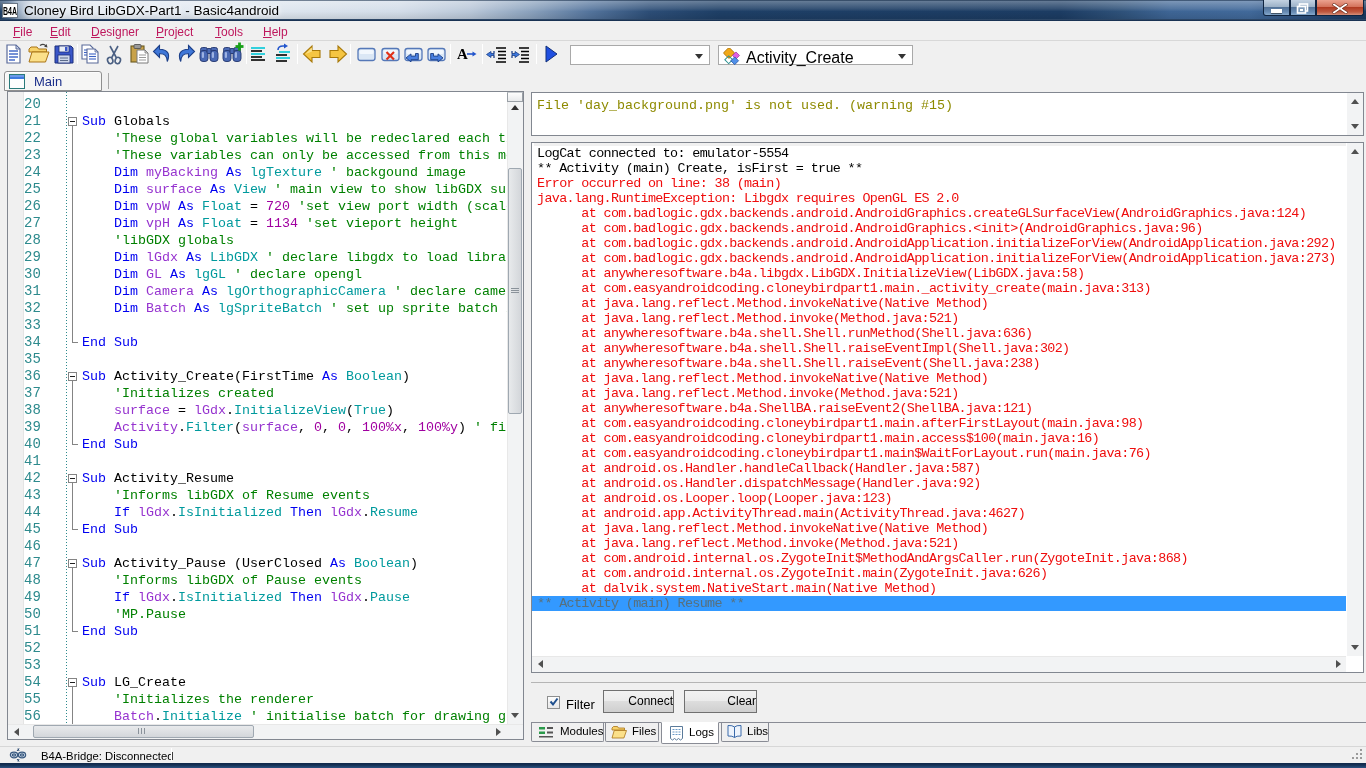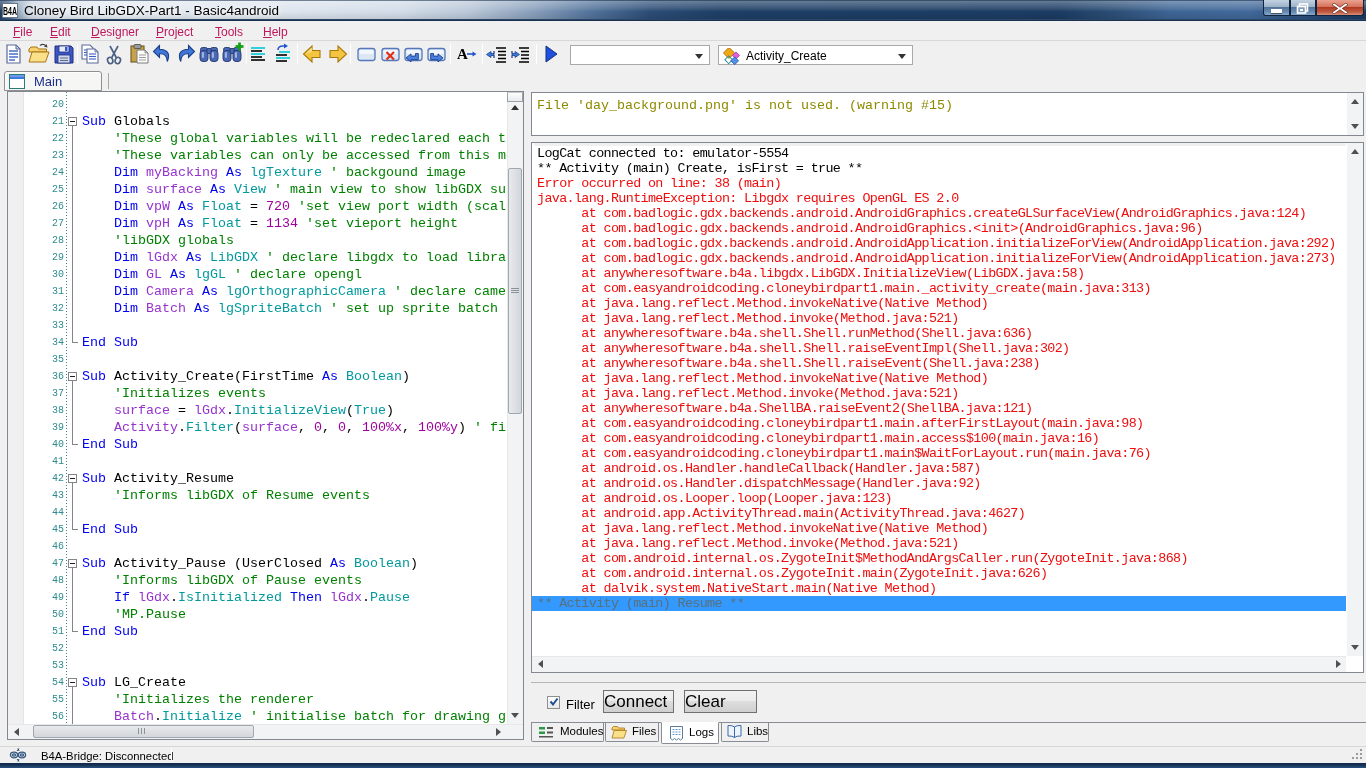--- a/index.html
+++ b/index.html
@@ -16,38 +16,38 @@
 
 .menuitem{top:25px;font-size:12px;color:#be185d}
 
 .tsep{top:44px;width:1px;height:20px;background:#c8c8c8;border-right:1px solid #fff}
 .combo{top:45px;height:20px;background:#fff;border:1px solid #a9a9a9}
 .carrow{position:absolute;right:6px;top:8px;width:0;height:0;border-left:4px solid transparent;border-right:4px solid transparent;border-top:5px solid #333}
 
 #maintab{left:4px;top:71px;width:98px;height:20px;background:#f6f6f5;border:1px solid #8f8f8f;border-radius:3px 3px 0 0;box-shadow:inset 1px 1px 0 #fdfdfd}
 
 #edbox{left:7px;top:91px;width:517px;height:649px;background:#fff;border:1px solid #828790}
-.lnum{position:absolute;width:40px;text-align:right;font-size:10px;line-height:17px;color:#2d8a8d;font-family:"Liberation Mono",monospace}
+.lnum{position:absolute;width:40px;text-align:left;font-size:14px;line-height:17px;color:#2d8a8d;font-family:"Liberation Mono",monospace}
 .cline{position:absolute;left:74px;font-size:13.33px;line-height:17px;white-space:pre;font-family:"Liberation Mono",monospace}
 .k{color:#0000f0}
 .t{color:#009a9d}
 .v{color:#9633cf}
 .n{color:#a000a0}
 .c{color:#008000}
 
 .sb{background:#f2f3f4}
 .sbthumb{position:absolute;background:linear-gradient(90deg,#e8eaec,#d3d6da);border:1px solid #9fa8b1;border-radius:2px}
 .sbthumbh{position:absolute;background:linear-gradient(180deg,#e8eaec,#d3d6da);border:1px solid #9fa8b1;border-radius:2px}
 
 #warnbox{left:531px;top:92px;width:833px;height:44px;background:#fff;border:1px solid #828790}
 #logbox{left:531px;top:142px;width:833px;height:531px;background:#fff;border:1px solid #828790}
 .logline{position:absolute;left:5px;font-size:13.4px;letter-spacing:-0.64px;line-height:15px;white-space:pre;font-family:"Liberation Mono",monospace}
 .red{color:#ef0d0d}
 
-.btn{position:absolute;height:23px;border:1px solid #707070;border-radius:0;background:linear-gradient(180deg,#f2f2f2 0%,#ebebeb 49%,#dddddd 50%,#cfcfcf 100%);font-size:17px;text-align:left;line-height:21px;color:#000}
+.btn{position:absolute;height:23px;border:1px solid #707070;border-radius:0;background:linear-gradient(180deg,#f2f2f2 0%,#ebebeb 49%,#dddddd 50%,#cfcfcf 100%);font-size:12px;text-align:right;line-height:21px;color:#000}
 
 .btab{position:absolute;top:723px;height:19px;background:#f0f0f0;border:1px solid #898c95;border-top:none;border-radius:0 0 2px 2px;font-size:11.5px;color:#000}
 #tabline{left:531px;top:722px;width:835px;height:1px;background:#898c95}
 
 #status{left:0;top:746px;width:1366px;height:17px;background:#f0f0f0;border-top:1px solid #d7d7d7}
 #botborder{left:0;top:763px;width:1366px;height:5px;background:linear-gradient(180deg,#10294a 0,#142f54 2px,#1c3c63 3px,#2c5180 5px)}
 </style></head>
 <body>
 <div class="abs" id="title" style="background:linear-gradient(90deg,#1d3d63 0px,#3d5d85 8px,#93a8c0 18px,#ccd6e3 32px,#dfe6ef 60px,#e3eaf2 120px,#dde5ee 280px,#d2dce8 400px,#b9c7d8 470px,#8ba2bd 530px,#54749c 590px,#2c4d76 650px,#1e3f66 720px,#1c3c63 1060px,#2e5179 1120px,#3e6595 1170px,#41699a 1250px,#2e5280 1300px,#20416a 1340px,#1b3a60 1366px)"></div>
 <div class="abs" id="title2"></div>
@@ -254,21 +254,21 @@
     <div class="carrow"></div>
   </div>
 <div class="abs combo" style="left:718px;width:195px">
     <div class="carrow"></div>
 <svg class="abs" style="left:4px;top:2px" width="18" height="17" viewBox="0 0 18 17">
 <rect x="2" y="1" width="8" height="8" rx="1" transform="rotate(45 6 5)" fill="#f0a818" stroke="#a87008" stroke-width=".8"></rect>
 <rect x="10.5" y="5" width="5" height="5" transform="rotate(45 13 7.5)" fill="#e060e0" stroke="#a030a0" stroke-width=".7"></rect>
 <rect x="3" y="9" width="5.5" height="5.5" transform="rotate(45 5.7 11.7)" fill="none" stroke="#2a9090" stroke-width="1"></rect>
 <rect x="9" y="10" width="5.5" height="5.5" transform="rotate(45 11.7 12.7)" fill="#5090e8" stroke="#2050a0" stroke-width=".7"></rect>
 </svg>
-<div class="abs" style="left:27px;top:3px;font-size:12px">Activity_Create</div>
+<div class="abs" style="left:27px;top:3px;font-size:16px">Activity_Create</div>
   </div>
 <div class="abs" id="maintab">
 <svg class="abs" style="left:4px;top:2px" width="16" height="15" viewBox="0 0 16 15">
 <rect x="0.5" y="0.5" width="15" height="14" fill="#fdfdfd" stroke="#2a7a7a" stroke-width="1"></rect>
 <rect x="1" y="1" width="14" height="4" fill="#3f7ae0"></rect>
 <line x1="1" y1="2" x2="15" y2="2" stroke="#9ab8f0" stroke-width="1"></line>
 </svg>
 <div class="abs" style="left:29px;top:2px;font-size:13px;color:#1b2f8a">Main</div>
   </div>
 <div class="abs" style="left:108px;top:73px;width:1px;height:16px;background:#a8a8a8"></div>
@@ -320,26 +320,27 @@
 <div class="cline" style="top:89px">    <span class="k">Dim</span> <span class="v">surface</span> <span class="k">As</span> <span class="t">View</span> <span class="c">' main view to show libGDX surface</span></div>
 <div class="cline" style="top:106px">    <span class="k">Dim</span> <span class="v">vpW</span> <span class="k">As</span> <span class="t">Float</span> = <span class="n">720</span> <span class="c">'set view port width (scaled)</span></div>
 <div class="cline" style="top:123px">    <span class="k">Dim</span> <span class="v">vpH</span> <span class="k">As</span> <span class="t">Float</span> = <span class="n">1134</span> <span class="c">'set vieport height</span></div>
 <div class="cline" style="top:140px">    <span class="c">'libGDX globals</span></div>
 <div class="cline" style="top:157px">    <span class="k">Dim</span> <span class="v">lGdx</span> <span class="k">As</span> <span class="t">LibGDX</span> <span class="c">' declare libgdx to load library</span></div>
 <div class="cline" style="top:174px">    <span class="k">Dim</span> <span class="v">GL</span> <span class="k">As</span> <span class="t">lgGL</span> <span class="c">' declare opengl</span></div>
 <div class="cline" style="top:191px">    <span class="k">Dim</span> <span class="v">Camera</span> <span class="k">As</span> <span class="t">lgOrthographicCamera</span> <span class="c">' declare camera</span></div>
 <div class="cline" style="top:208px">    <span class="k">Dim</span> <span class="v">Batch</span> <span class="k">As</span> <span class="t">lgSpriteBatch</span> <span class="c">' set up sprite batch in GL</span></div>
 <div class="cline" style="top:242px"><span class="k">End Sub</span></div>
 <div class="cline" style="top:276px"><span class="k">Sub</span> Activity_Create(FirstTime <span class="k">As</span> <span class="t">Boolean</span>)</div>
-<div class="cline" style="top:293px">    <span class="c">'Initializes events</span></div>
+<div class="cline" style="top:293px">    <span class="c">'Initializes created</span></div>
 <div class="cline" style="top:310px">    <span class="v">surface</span> = <span class="v">lGdx</span>.<span class="t">InitializeView</span>(<span class="t">True</span>)</div>
 <div class="cline" style="top:327px">    <span class="v">Activity</span>.<span class="t">Filter</span>(<span class="v">surface</span>, <span class="n">0</span>, <span class="n">0</span>, <span class="n">100%x</span>, <span class="n">100%y</span>) <span class="c">' fill the activity</span></div>
 <div class="cline" style="top:344px"><span class="k">End Sub</span></div>
 <div class="cline" style="top:378px"><span class="k">Sub</span> Activity_Resume</div>
 <div class="cline" style="top:395px">    <span class="c">'Informs libGDX of Resume events</span></div>
+<div class="cline" style="top:412px">    <span class="k">If</span> <span class="v">lGdx</span>.<span class="t">IsInitialized</span> <span class="k">Then</span> <span class="v">lGdx</span>.<span class="t">Resume</span></div>
 <div class="cline" style="top:429px"><span class="k">End Sub</span></div>
 <div class="cline" style="top:463px"><span class="k">Sub</span> Activity_Pause (UserClosed <span class="k">As</span> <span class="t">Boolean</span>)</div>
 <div class="cline" style="top:480px">    <span class="c">'Informs libGDX of Pause events</span></div>
 <div class="cline" style="top:497px">    <span class="k">If</span> <span class="v">lGdx</span>.<span class="t">IsInitialized</span> <span class="k">Then</span> <span class="v">lGdx</span>.<span class="t">Pause</span></div>
 <div class="cline" style="top:514px">    <span class="c">'MP.Pause</span></div>
 <div class="cline" style="top:531px"><span class="k">End Sub</span></div>
 <div class="cline" style="top:582px"><span class="k">Sub</span> LG_Create</div>
 <div class="cline" style="top:599px">    <span class="c">'Initializes the renderer</span></div>
 <div class="cline" style="top:616px">    <span class="v">Batch</span>.<span class="t">Initialize</span> <span class="c">' initialise batch for drawing graphics</span></div>
 <div style="position:absolute;left:60px;top:25px;width:9px;height:9px;background:#fff;border:1px solid #848484"></div>

